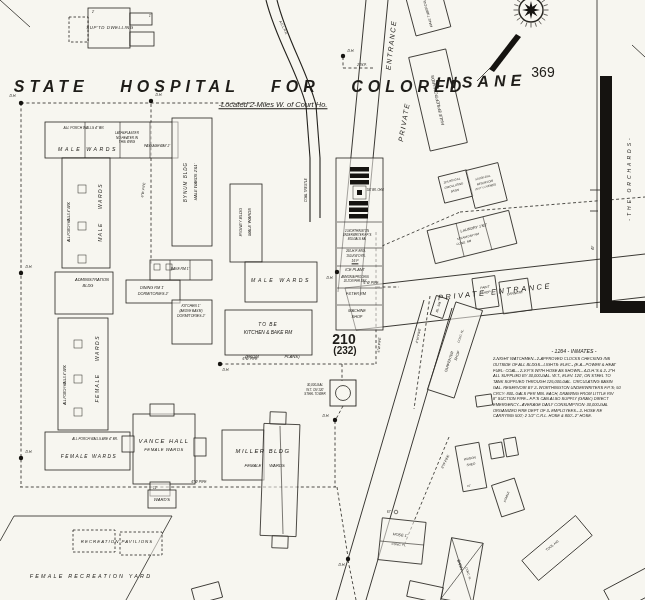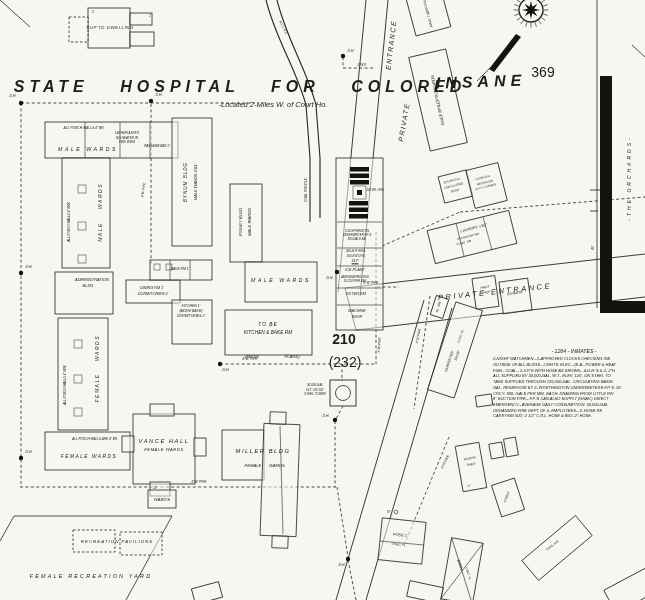--- a/index.html
+++ b/index.html
@@ -277,24 +277,24 @@
       <div class="lbl" style="left: 351px; top: 52px; font-size: 3.4px; transform: translate(-50%, -50%);">D.H.</div>
       <div class="lbl" style="left: 29px; top: 268px; font-size: 3.4px; transform: translate(-50%, -50%);">D.H.</div>
       <div class="lbl" style="left: 29px; top: 453px; font-size: 3.4px; transform: translate(-50%, -50%);">D.H.</div>
       <div class="lbl" style="left: 226px; top: 371px; font-size: 3.4px; transform: translate(-50%, -50%);">D.H.</div>
       <div class="lbl" style="left: 326px; top: 417px; font-size: 3.4px; transform: translate(-50%, -50%);">D.H.</div>
       <div class="lbl" style="left: 342px; top: 566px; font-size: 3.4px; transform: translate(-50%, -50%);">D.H.</div>
       <div class="lbl" style="left: 330px; top: 279px; font-size: 3.4px; transform: translate(-50%, -50%);">D.H.</div>
       <div class="lbl" style="left: 110px; top: 28px; font-size: 4.4px; letter-spacing: 0.5px; transform: translate(-50%, -50%) rotate(0deg);">SUP'TD DWELLING</div>
       <div class="lbl" style="left: 240px; top: 87px; font-size: 16px; letter-spacing: 5px; word-spacing: 22px; font-weight: 700; transform: translate(-50%, -50%) rotate(0deg);">STATE HOSPITAL FOR COLORED</div>
       <div class="lbl" style="left: 481px; top: 82px; font-size: 16px; letter-spacing: 5px; font-weight: 700; transform: translate(-50%, -50%) rotate(-2deg);">INSANE</div>
-      <div class="lbl" style="left: 273px; top: 105px; font-size: 7.5px; transform: translate(-50%, -50%) rotate(0deg);">-Located 2-Miles W. of Court Ho.</div>
+      <div class="lbl" style="left: 273px; top: 105px; font-size: 7.5px; text-decoration: underline; transform: translate(-50%, -50%) rotate(0deg);">-Located 2-Miles W. of Court Ho.</div>
       <div class="lbl" style="left: 527px; top: 72px; font-size: 14px; font-weight: 400; font-style: normal; transform: translate(-50%, -50%) rotate(0deg); margin-left: 16px;">369</div>
       <div class="lbl" style="left: 344px; top: 339px; font-size: 14px; font-weight: 700; font-style: normal; transform: translate(-50%, -50%) rotate(0deg);">210</div>
-      <div class="lbl" style="left: 345px; top: 351px; font-size: 14px; font-weight: 400; font-style: normal; transform: translate(-50%, -50%) rotate(0deg); margin-top: 11px;">(232)</div>
+      <div class="lbl" style="left: 345px; top: 351px; font-size: 10px; font-weight: 700; font-style: normal; transform: translate(-50%, -50%) rotate(0deg);">(232)</div>
       <div class="lbl" style="left: 574px; top: 351.5px; font-size: 5.2px; transform: translate(-50%, -50%) rotate(0deg);">- 1264 - INMATES -</div>
       <div class="lbl" style="left: 493px; top: 359.3px; font-size: 4px; transform: translate(0px, -50%) rotate(0deg);">2-NIGHT WATCHMEN.- 2-APPROVED CLOCKS CHECKING INS</div>
       <div class="lbl" style="left: 493px; top: 365px; font-size: 4px; transform: translate(0px, -50%) rotate(0deg);">OUTSIDE OF ALL BLDGS.- LIGHTS: ELEC.- (E.A.- POWER &amp; HEAT</div>
       <div class="lbl" style="left: 493px; top: 370.7px; font-size: 4px; transform: translate(0px, -50%) rotate(0deg);">FUEL: COAL.- 2-V.P.'S WITH HOSE AS SHOWN.- 4-D.H.'S &amp; 2- 2"H</div>
       <div class="lbl" style="left: 493px; top: 376.4px; font-size: 4px; transform: translate(0px, -50%) rotate(0deg);">ALL SUPPLIED BY 30,000-GAL. W.T., ELEV. 120', ON STEEL TO</div>
       <div class="lbl" style="left: 493px; top: 382.1px; font-size: 4px; transform: translate(0px, -50%) rotate(0deg);">TANK SUPPLIED THROUGH 125,000-GAL. CIRCULATING BASIN</div>
       <div class="lbl" style="left: 493px; top: 387.8px; font-size: 4px; transform: translate(0px, -50%) rotate(0deg);">GAL. RESERVOIR BY 2- WORTHINGTON UNDERWRITERS F.P.'S; 50</div>
       <div class="lbl" style="left: 493px; top: 393.5px; font-size: 4px; transform: translate(0px, -50%) rotate(0deg);">CRCY: 800- GALS PER MIN. EACH, DRAWING FROM LITTLE RIV</div>
       <div class="lbl" style="left: 493px; top: 399.2px; font-size: 4px; transform: translate(0px, -50%) rotate(0deg);">8" SUCTION PIPE.- F.P.'S CAN ALSO SUPPLY (GRAV.) DIRECT</div>
       <div class="lbl" style="left: 493px; top: 404.9px; font-size: 4px; transform: translate(0px, -50%) rotate(0deg);">EMERGENCY.- AVERAGE DAILY CONSUMPTION: 30,000-GAL</div>

